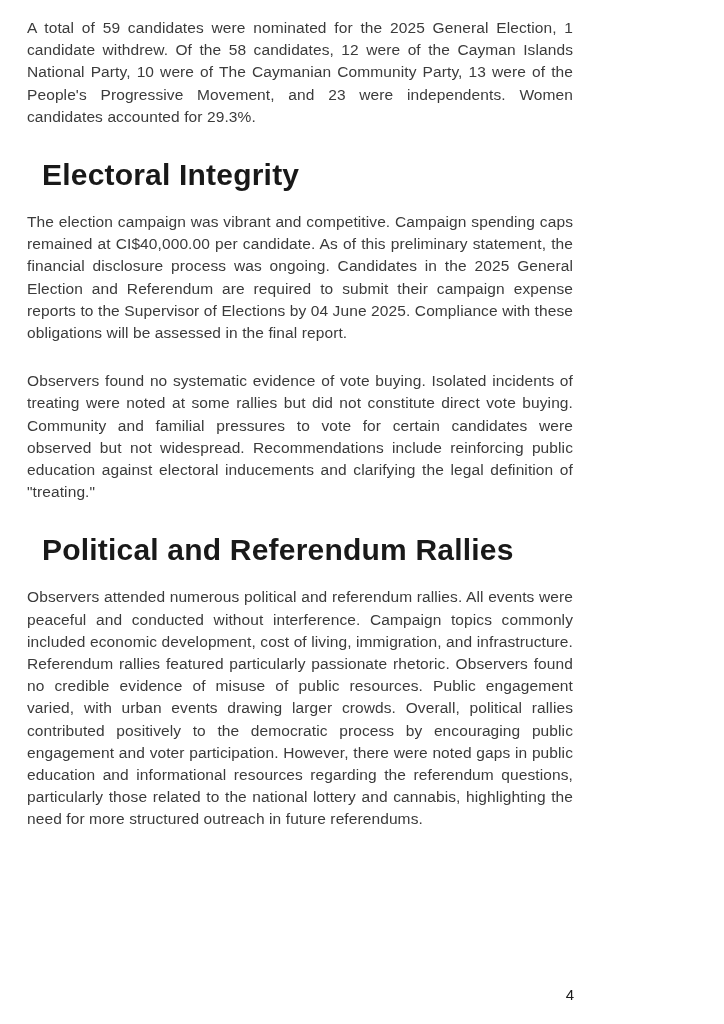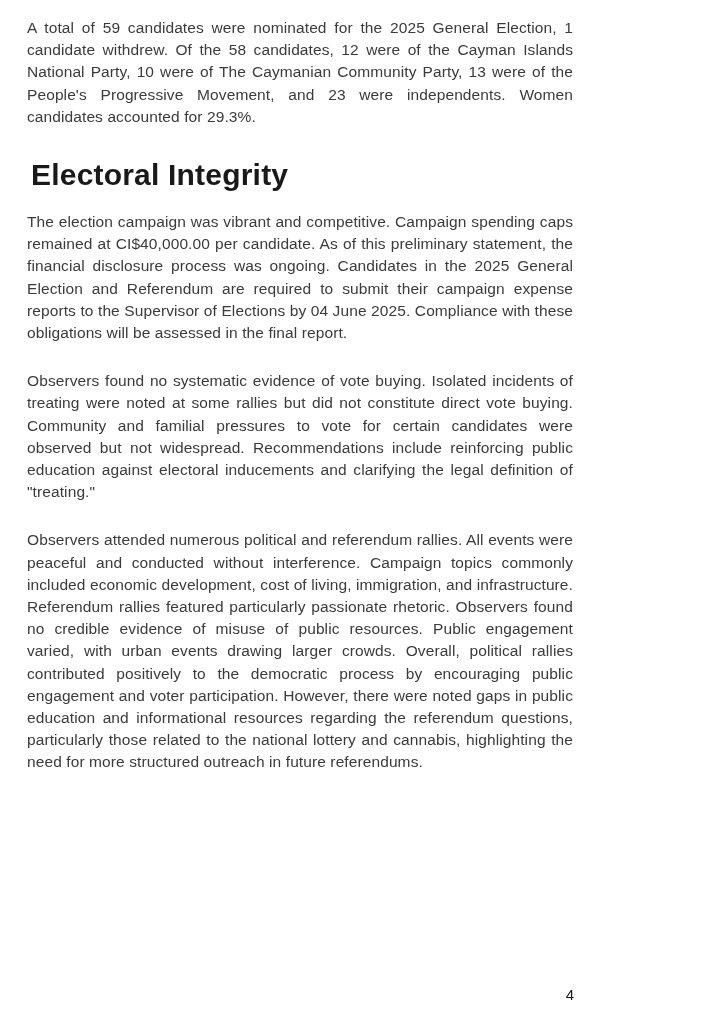--- a/index.html
+++ b/index.html
@@ -19,21 +19,21 @@
   }
   .page p {
     margin: 0 0 26px 0;
     font-size: 15.5px;
     line-height: 22.2px;
     text-align: justify;
     color: #3b3b3b;
     letter-spacing: 0.1px;
   }
   .page h1 {
-    margin: 28px 0 17px 4px;
+    margin: 28px 0 17px 15px;
     font-size: 30px;
     line-height: 38px;
     font-weight: 600;
     color: #191919;
     letter-spacing: 0.2px;
     font-family: "Liberation Sans", "DejaVu Sans", sans-serif;
   }
   .page-number {
     position: absolute;
     right: 26px;
@@ -48,17 +48,18 @@
 <div class="page">
   <p>A total of 59 candidates were nominated for the 2025 General Election, 1 candidate withdrew. Of the 58 candidates, 12 were of the Cayman Islands National Party, 10 were of The Caymanian Community Party, 13 were of the People's Progressive Movement, and 23 were independents. Women candidates accounted for 29.3%.</p>
 
 
   <h1>Electoral Integrity</h1>
 
   <p>The election campaign was vibrant and competitive. Campaign spending caps remained at CI$40,000.00 per candidate. As of this preliminary statement, the financial disclosure process was ongoing. Candidates in the 2025 General Election and Referendum are required to submit their campaign expense reports to the Supervisor of Elections by 04 June 2025. Compliance with these obligations will be assessed in the final report.</p>
 
   <p>Observers found no systematic evidence of vote buying. Isolated incidents of treating were noted at some rallies but did not constitute direct vote buying. Community and familial pressures to vote for certain candidates were observed but not widespread. Recommendations include reinforcing public education against electoral inducements and clarifying the legal definition of "treating."</p>
 
+  <h1>Political and Referendum Rallies</h1>
 
   <p>Observers attended numerous political and referendum rallies. All events were peaceful and conducted without interference. Campaign topics commonly included economic development, cost of living, immigration, and infrastructure. Referendum rallies featured particularly passionate rhetoric. Observers found no credible evidence of misuse of public resources. Public engagement varied, with urban events drawing larger crowds. Overall, political rallies contributed positively to the democratic process by encouraging public engagement and voter participation. However, there were noted gaps in public education and informational resources regarding the referendum questions, particularly those related to the national lottery and cannabis, highlighting the need for more structured outreach in future referendums.</p>
 
   <div class="page-number">4</div>
 </div>
 
 </body></html>

